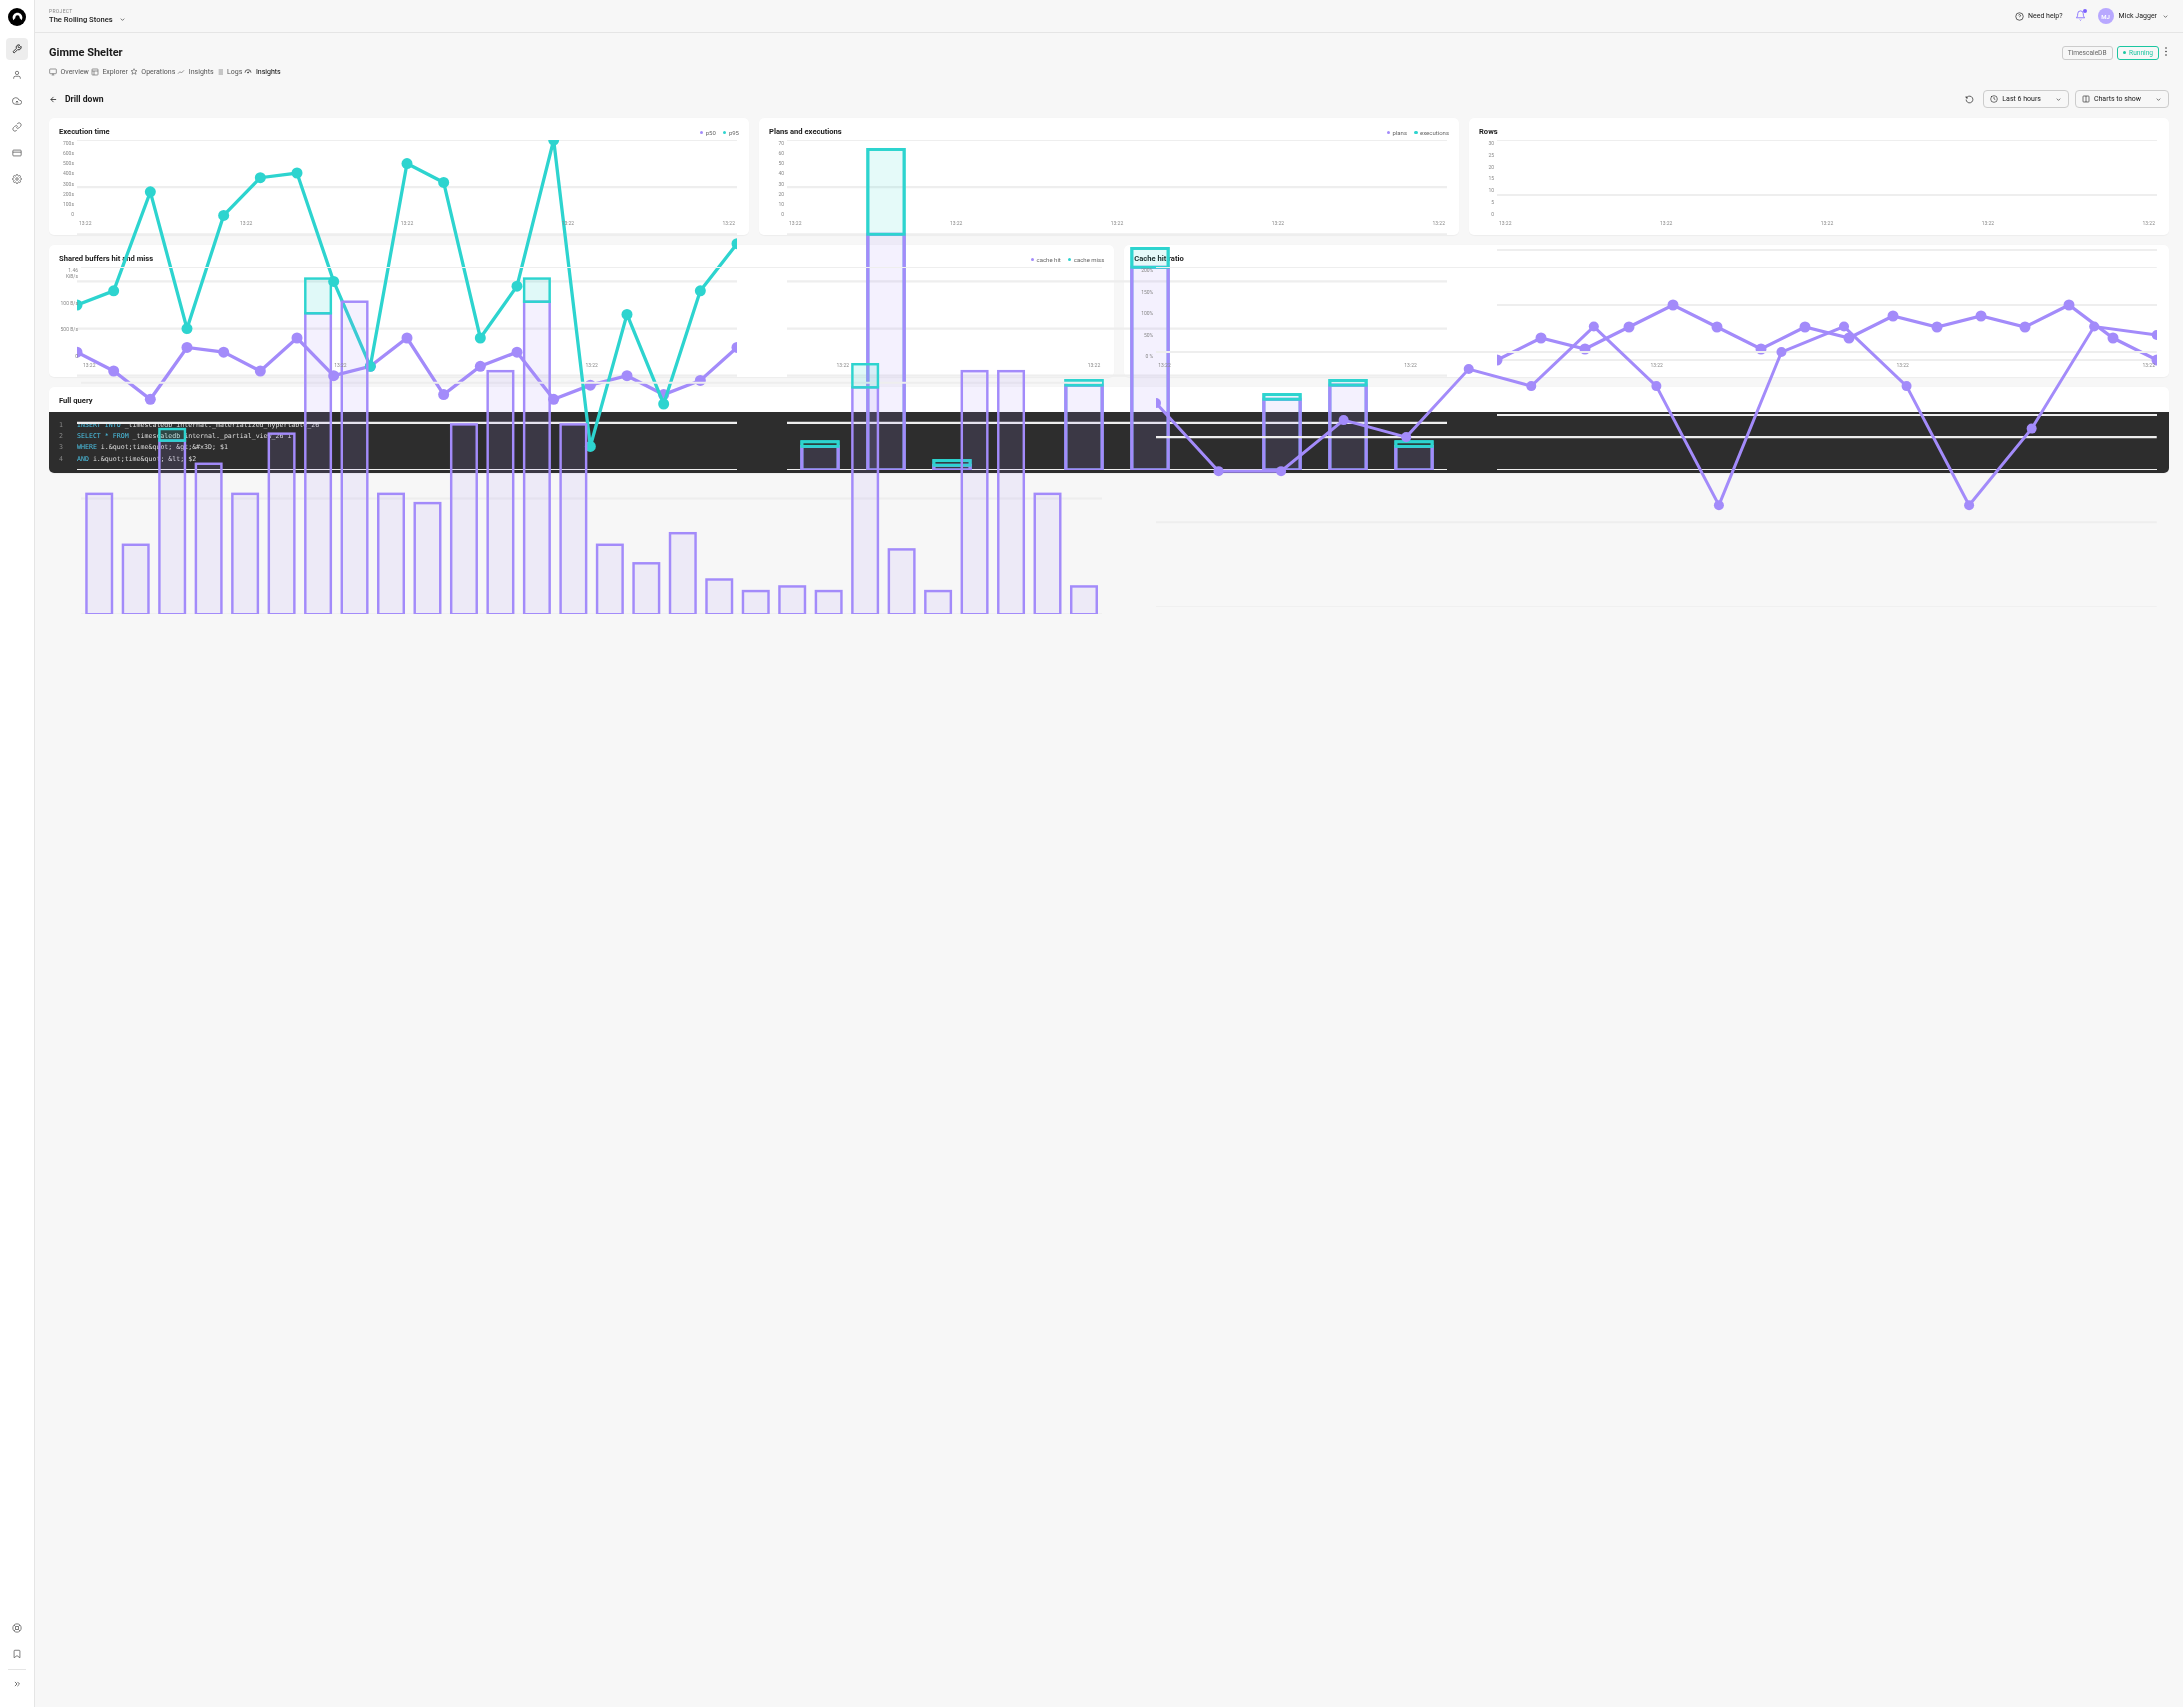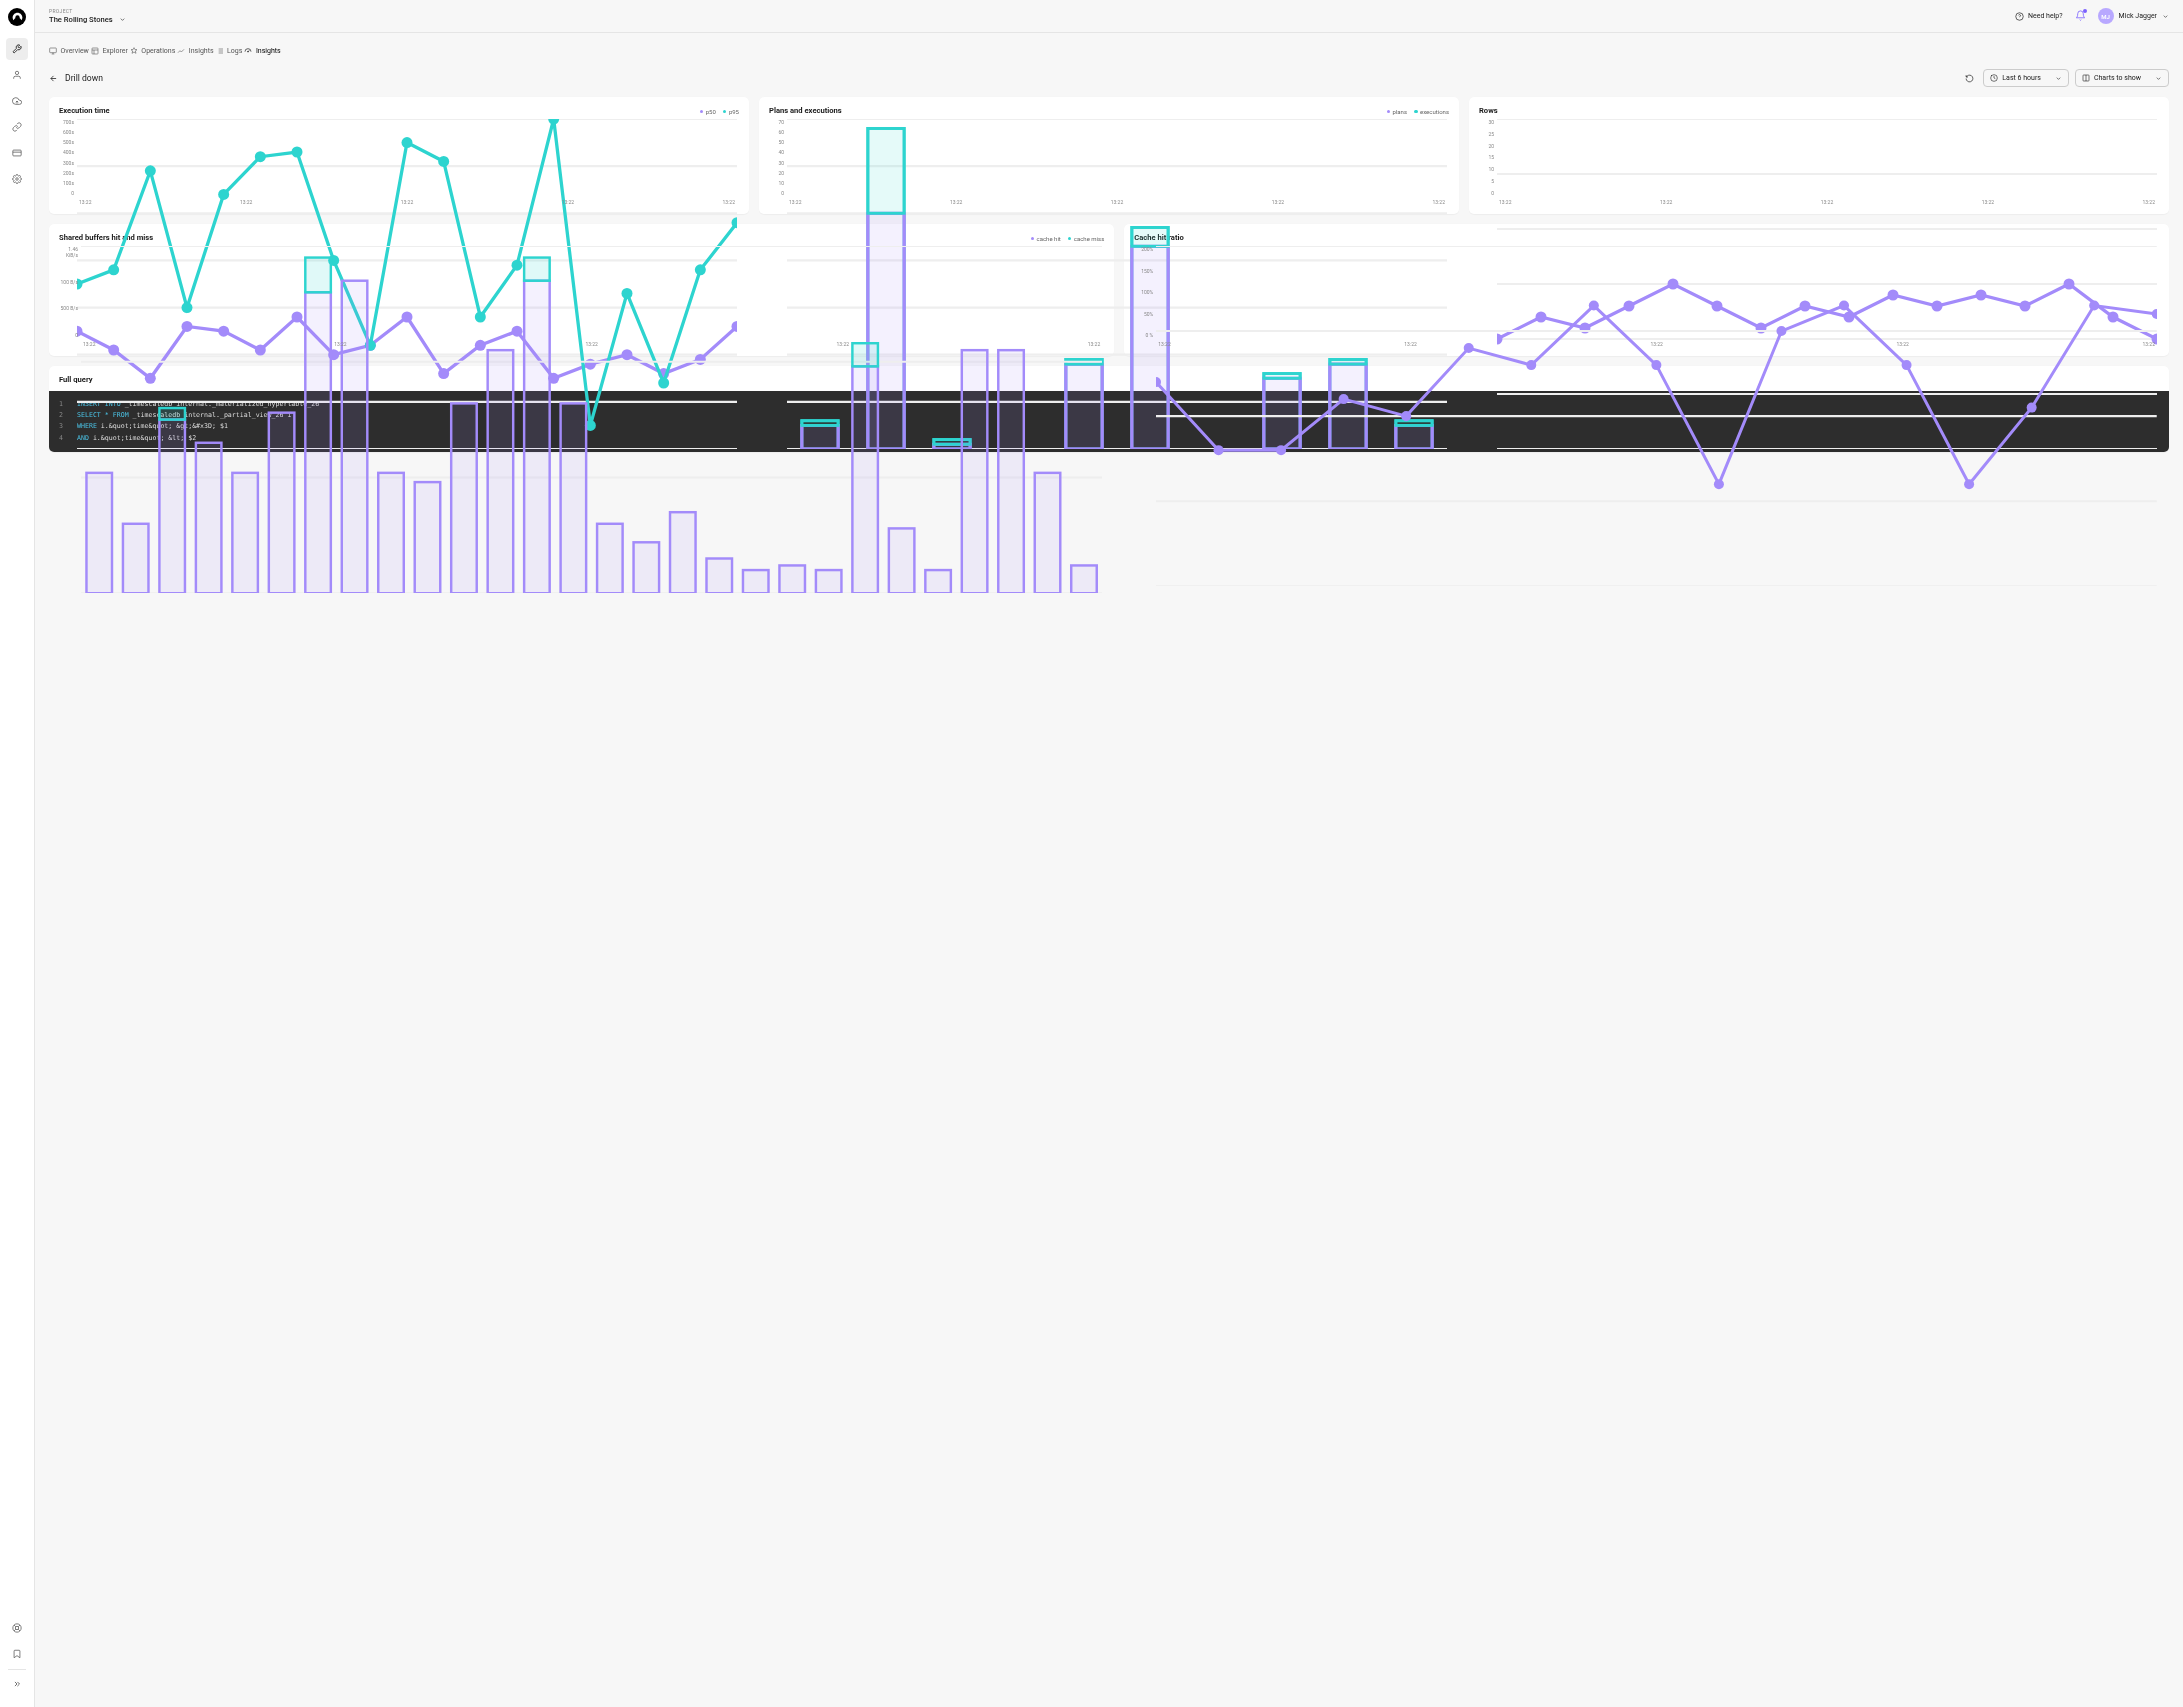--- a/index.html
+++ b/index.html
@@ -34,21 +34,21 @@
 .status-badge { border: 0.5px solid #1bc6a1; border-radius: 3px; padding: 2px 5px; font-size: 6.6px; color: #1bc6a1; display: flex; align-items: center; gap: 3px; }
 .status-dot { width: 3.5px; height: 3.5px; background: #1bc6a1; border-radius: 50%; }
 .kebab { cursor: pointer; padding: 2px; }
 .tabs { display: flex; gap: 2px; margin-bottom: 12px; }
 .tab { display: flex; align-items: center; gap: 3.5px; color: #555; cursor: pointer; font-size: 7px; padding: 2px 0;}
 .tab.active { color: #000; font-weight: 400; }
 .tab svg { width: 8px; height: 8px; }
 .subhead { display: flex; align-items: center; margin-bottom: 10px; }
 .back { display: flex; align-items: center; gap: 7px; }
 .back svg { width: 9px; height: 9px; cursor: pointer; }
-.subtitle { font-size: 8.6px; font-weight: 400; }
+.subtitle { font-size: 8.6px; font-weight: 700; }
 .subhead-right { margin-left: auto; display: flex; align-items: center; gap: 6px; }
 .icon-btn { cursor: pointer; padding: 3px; display:flex; align-items:center;}
 .dropdown { border: 0.5px solid #ccc; border-radius: 4px; padding: 4px 6px; display: flex; align-items: center; gap: 4px; background: #fff0; cursor: pointer; font-size: 7px; }
 .dropdown svg.lead { width: 8px; height: 8px; }
 .dropdown .chev { margin-left: 10px; }
 .grid-row { display: flex; gap: 10px; margin-bottom: 10px; }
 .card { background: #fff; border-radius: 5px; padding: 9px 10px; box-shadow: 0 0.5px 1px rgba(0,0,0,0.04); flex:1; }
 .card-title-row { display: flex; align-items: flex-end; margin-bottom: 4px; }
 .card-title { font-size: 7.6px; font-weight: 700; }
 .legend { margin-left: auto; display: flex; gap: 7px; font-size: 6px; color: #666; }
@@ -174,20 +174,37 @@
           <span class="avatar">MJ</span>
           <span>Mick Jagger</span>
           <svg class="chev" viewBox="0 0 24 24" fill="none" stroke="currentColor" stroke-width="2">
               <polyline points="6 9 12 15 18 9"></polyline>
             </svg>
         </div>
       </div>
     </div>
 
     <div class="content">
+      <div class="page-head">
+        <h1 class="page-title">Gimme Shelter</h1>
+        <div class="head-right">
+          <span class="db-badge">TimescaleDB</span>
+          <span class="status-badge">
+            <span class="status-dot"></span>
+            <span>Running</span>
+          </span>
+          <div class="kebab">
+            <svg width="2" height="9" viewBox="0 0 4 18">
+                <circle cx="2" cy="2" r="1.6" fill="#333"></circle>
+                <circle cx="2" cy="9" r="1.6" fill="#333"></circle>
+                <circle cx="2" cy="16" r="1.6" fill="#333"></circle>
+              </svg>
+          </div>
+        </div>
+      </div>
 
       <div class="tabs">
         <div class="tab">
             <svg viewBox="0 0 24 24" fill="none" stroke="currentColor" stroke-width="1.8">
               <rect x="2" y="3" width="20" height="14" rx="2"></rect>
               <line x1="8" y1="21" x2="16" y2="21"></line>
               <line x1="12" y1="17" x2="12" y2="21"></line>
             </svg>
             <span>Overview</span>
           </div>

